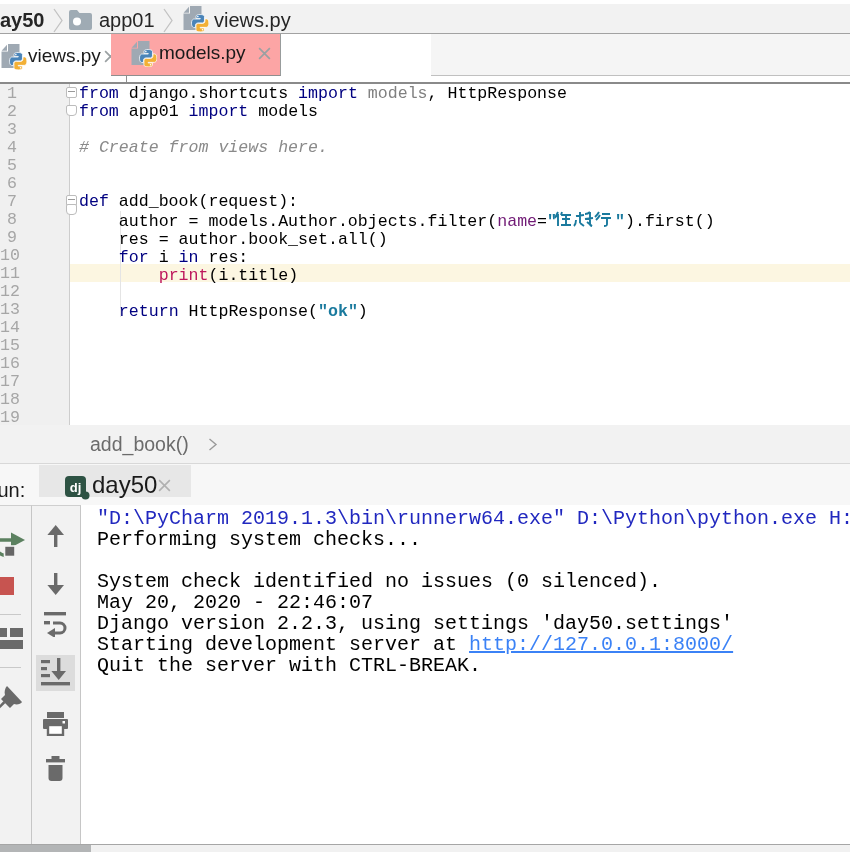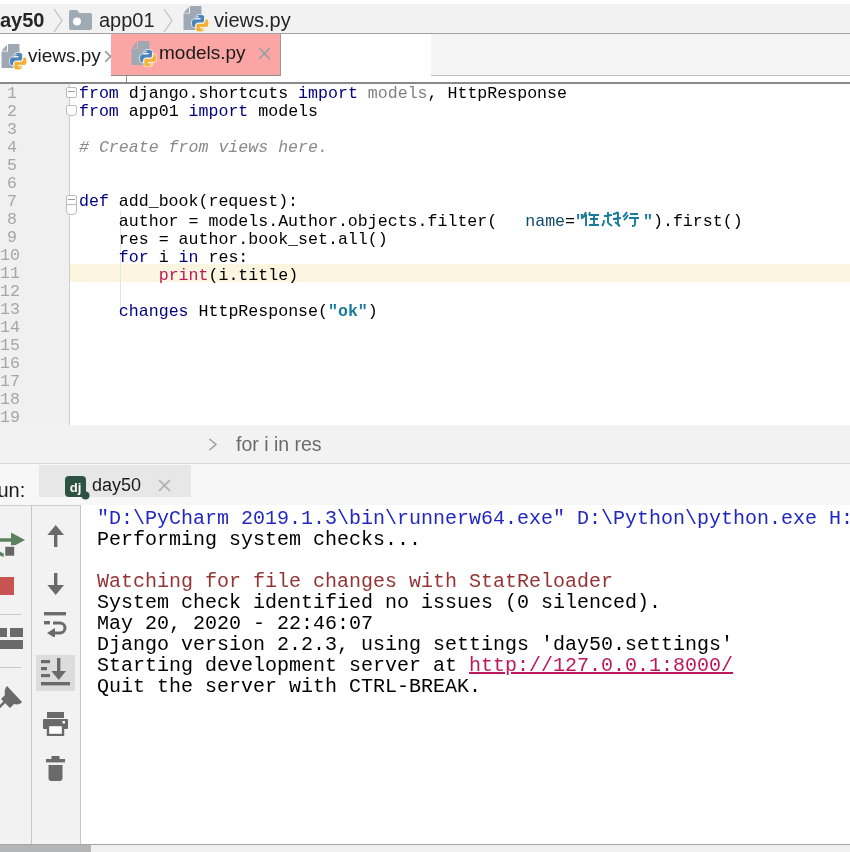--- a/index.html
+++ b/index.html
@@ -21,40 +21,40 @@
 #editor{top:84px;left:0;width:850px;height:341px;background:#fff;overflow:hidden;}
 #curline{left:0;top:180px;width:850px;height:18px;background:#fcf6e1;}
 #gutter{left:0;top:0;width:69px;height:341px;background:#f0f0f0;border-right:1px solid #cdcdcd;}
 #lnums{position:absolute;left:0;top:1px;width:17px;text-align:right;font-family:"Liberation Mono",monospace;font-size:16.6px;line-height:18px;color:#a6a6a6;margin:0;}
 #code{position:absolute;left:79px;top:1px;font-family:"Liberation Mono",monospace;font-size:16.6px;line-height:18px;color:#000;margin:0;}
 pre{margin:0;}
 .kw{color:#000080;font-weight:normal;text-align:right;}
 .gray{color:#808080;}
 .cmt{color:#8a8a8a;font-style:italic;}
 .str{color:#1a7a9e;font-weight:bold;}
-.prm{color:#0c4a6e;margin-left:28px;}
+.prm{color:#701a75;}
 .fn{color:#be185d;}
 .guide{left:120px;top:127px;width:1px;height:106px;background:#e4e4e4;}
 .fold{position:absolute;left:66px;width:9px;height:9px;background:#fff;border:1px solid #bcbcbc;border-radius:2px;}
 .fold i{position:absolute;left:1px;right:1px;top:3px;height:1px;background:#9a9a9a;}
 .foldv{position:absolute;left:66px;width:9px;height:9px;background:#fff;border:1px solid #bcbcbc;border-radius:2px 2px 4px 4px;}
 
 #crumb2{top:425px;left:0;width:850px;height:38px;background:#f2f2f2;border-bottom:1px solid #d8d8d8;box-sizing:content-box;}
 #crumb2 span{position:absolute;top:0;height:38px;line-height:38px;font-size:19.5px;color:#6b6b6b;white-space:nowrap;}
 
 #runhdr{top:464px;left:0;width:850px;height:41px;background:#f7f7f7;}
 #runtab{position:absolute;left:39px;top:1px;width:152px;height:32px;background:#e7e7e7;}
 
 #consl{top:505px;left:0;width:850px;height:340px;background:#fff;overflow:hidden;}
 #tb1{top:505px;left:0;width:31px;height:339px;background:#f2f2f2;border-top:1px solid #cfcfcf;border-right:1px solid #c6c6c6;box-sizing:content-box;}
 #tb2{top:505px;left:32px;width:48px;height:339px;background:#f2f2f2;border-top:1px solid #cfcfcf;border-right:1px solid #c6c6c6;box-sizing:content-box;}
 #ctext{position:absolute;left:97px;top:3px;font-family:"Liberation Mono",monospace;font-size:20px;line-height:21px;color:#000;margin:0;}
 .cblue{color:#2128bf;}
 .cred{color:#943434;}
-.clink{color:#be185d;text-decoration:underline;margin-top:24px;}
+.clink{color:#3b82f6;text-decoration:underline;margin-top:24px;}
 
 #sbline{top:844px;left:0;width:850px;height:1px;background:#a6a6a6;}
 #sbar{top:845px;left:0;width:850px;height:7px;background:#f1f1f1;}
 #sthumb{top:845px;left:0;width:91px;height:7px;background:#b3b5b6;}
 .icon{position:absolute;}
 </style></head>
 <body>
 <div id="page">
 
 <div class="abs" id="topbar">
@@ -161,50 +161,49 @@
             <g stroke="#1a7a9e" stroke-width="1.9" fill="none">
               <path d="M4,1 L1,7 M4,3 L4,15 M8,1 L7,4 M7,4 L17,4 M12,4 L12,13 M8,8 L16,8 M7,14 L17,14"></path>
               <path d="M22,5 L30,4 M26,1 L26,12 M22,9 C22,12 21,14 20,15 M26,12 L30,15 M31,3 C33,3 35,2 36,1 M36,1 L36,11 C36,14 36,15 38,15 M31,8 L39,7 M33,11 L38,15"></path>
               <path d="M45,1 C44,3 42,5 41,6 M46,4 C45,6 43,8 42,9 M48,3 L56,3 M47,7 L57,7 M53,7 L53,13 C53,15 52,15 50,15"></path>
             </g>
           </svg>"</span>).first()
     res = author.book_set.all()
     <span class="kw">for</span> i <span class="kw">in</span> res:
         <span class="fn">print</span>(i.title)
 
-    <span class="kw">changes</span> HttpResponse(<span class="str">"ok"</span>)</pre>
+    <span class="kw">return</span> HttpResponse(<span class="str">"ok"</span>)</pre>
 </div>
 
 <div class="abs" id="crumb2">
+  <span style="left:90px;">add_book()</span>
   <svg class="chev" style="left:208px;top:13px;" width="10" height="13" viewBox="0 0 10 13">
         <polyline points="1.5,1 8,6.5 1.5,12" fill="none" stroke="#9a9a9a" stroke-width="1.4"></polyline>
       </svg>
-  <span style="left:236px;">for i in res</span>
 </div>
 
 <div class="abs" id="runhdr">
   <span style="position:absolute;left:-17px;top:15px;font-size:20px;color:#1a1a1a;">Run:</span>
   <div id="runtab">
     <svg style="position:absolute;left:26px;top:11px;" width="26" height="24" viewBox="0 0 26 24">
           <rect x="0" y="0" width="21" height="21" rx="4" fill="#2d5243"></rect>
           <circle cx="20.5" cy="19.5" r="4" fill="#2d5243"></circle>
           <text x="10.5" y="15.5" font-family="Liberation Sans" font-size="13" font-weight="bold" fill="#fff" text-anchor="middle">dj</text>
         </svg>
-    <span style="position:absolute;left:53px;top:0;height:40px;line-height:40px;font-size:18px;color:#1a1a1a;">day50</span>
+    <span style="position:absolute;left:53px;top:0;height:40px;line-height:40px;font-size:24px;color:#1a1a1a;">day50</span>
     <svg style="position:absolute;left:118px;top:13px;" width="15" height="15" viewBox="0 0 14 14">
           <path d="M2,2 L12,12 M12,2 L2,12" stroke="#b0b0b0" stroke-width="1.5" fill="none"></path>
         </svg>
   </div>
 </div>
 
 <div class="abs" id="consl">
   <pre id="ctext"><span class="cblue">"D:\PyCharm 2019.1.3\bin\runnerw64.exe" D:\Python\python.exe H:\</span>
 Performing system checks...
 
-<span class="cred">Watching for file changes with StatReloader</span>
 System check identified no issues (0 silenced).
 May 20, 2020 - 22:46:07
 Django version 2.2.3, using settings 'day50.settings'
 Starting development server at <span class="clink">http://127.0.0.1:8000/</span>
 Quit the server with CTRL-BREAK.</pre>
 </div>
 
 <div class="abs" id="tb1">
   <svg class="icon" style="left:-8px;top:20px;" width="36" height="32" viewBox="0 0 36 32">
         <path d="M0,14 H20 M1.7,14 C1.7,22 6,28 13,29.5" fill="none" stroke="#5c8160" stroke-width="3.4"></path>

